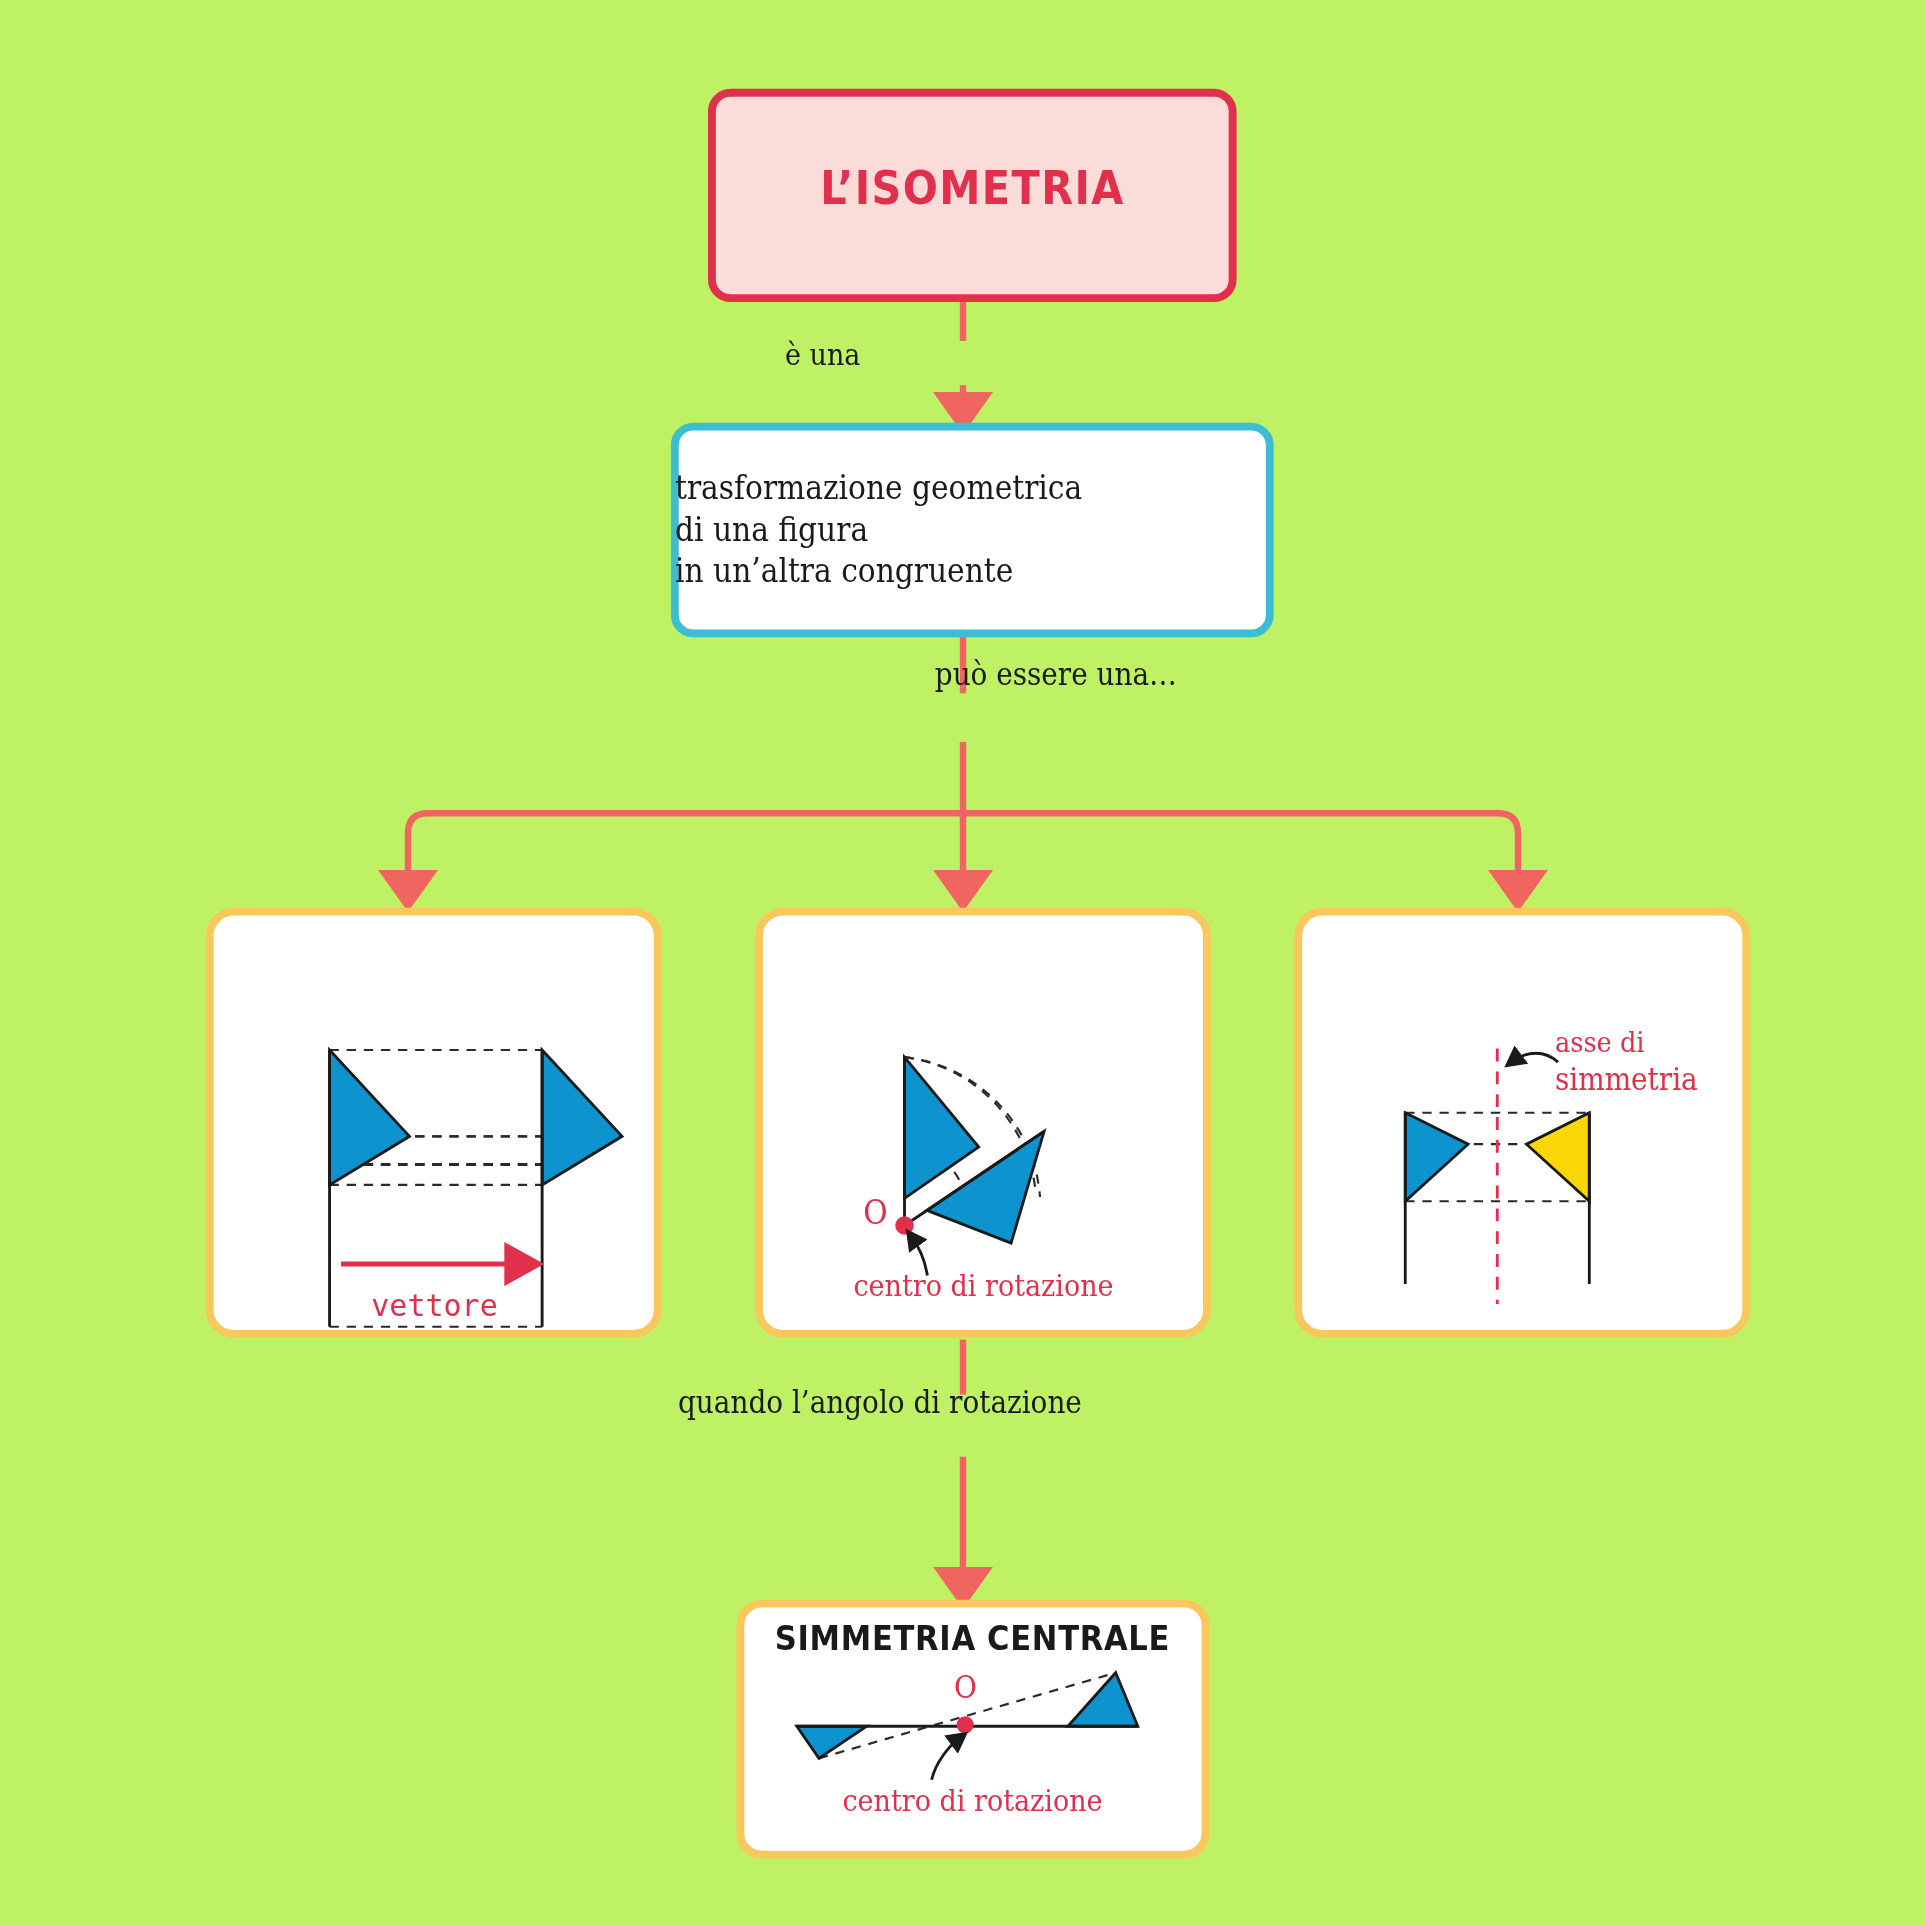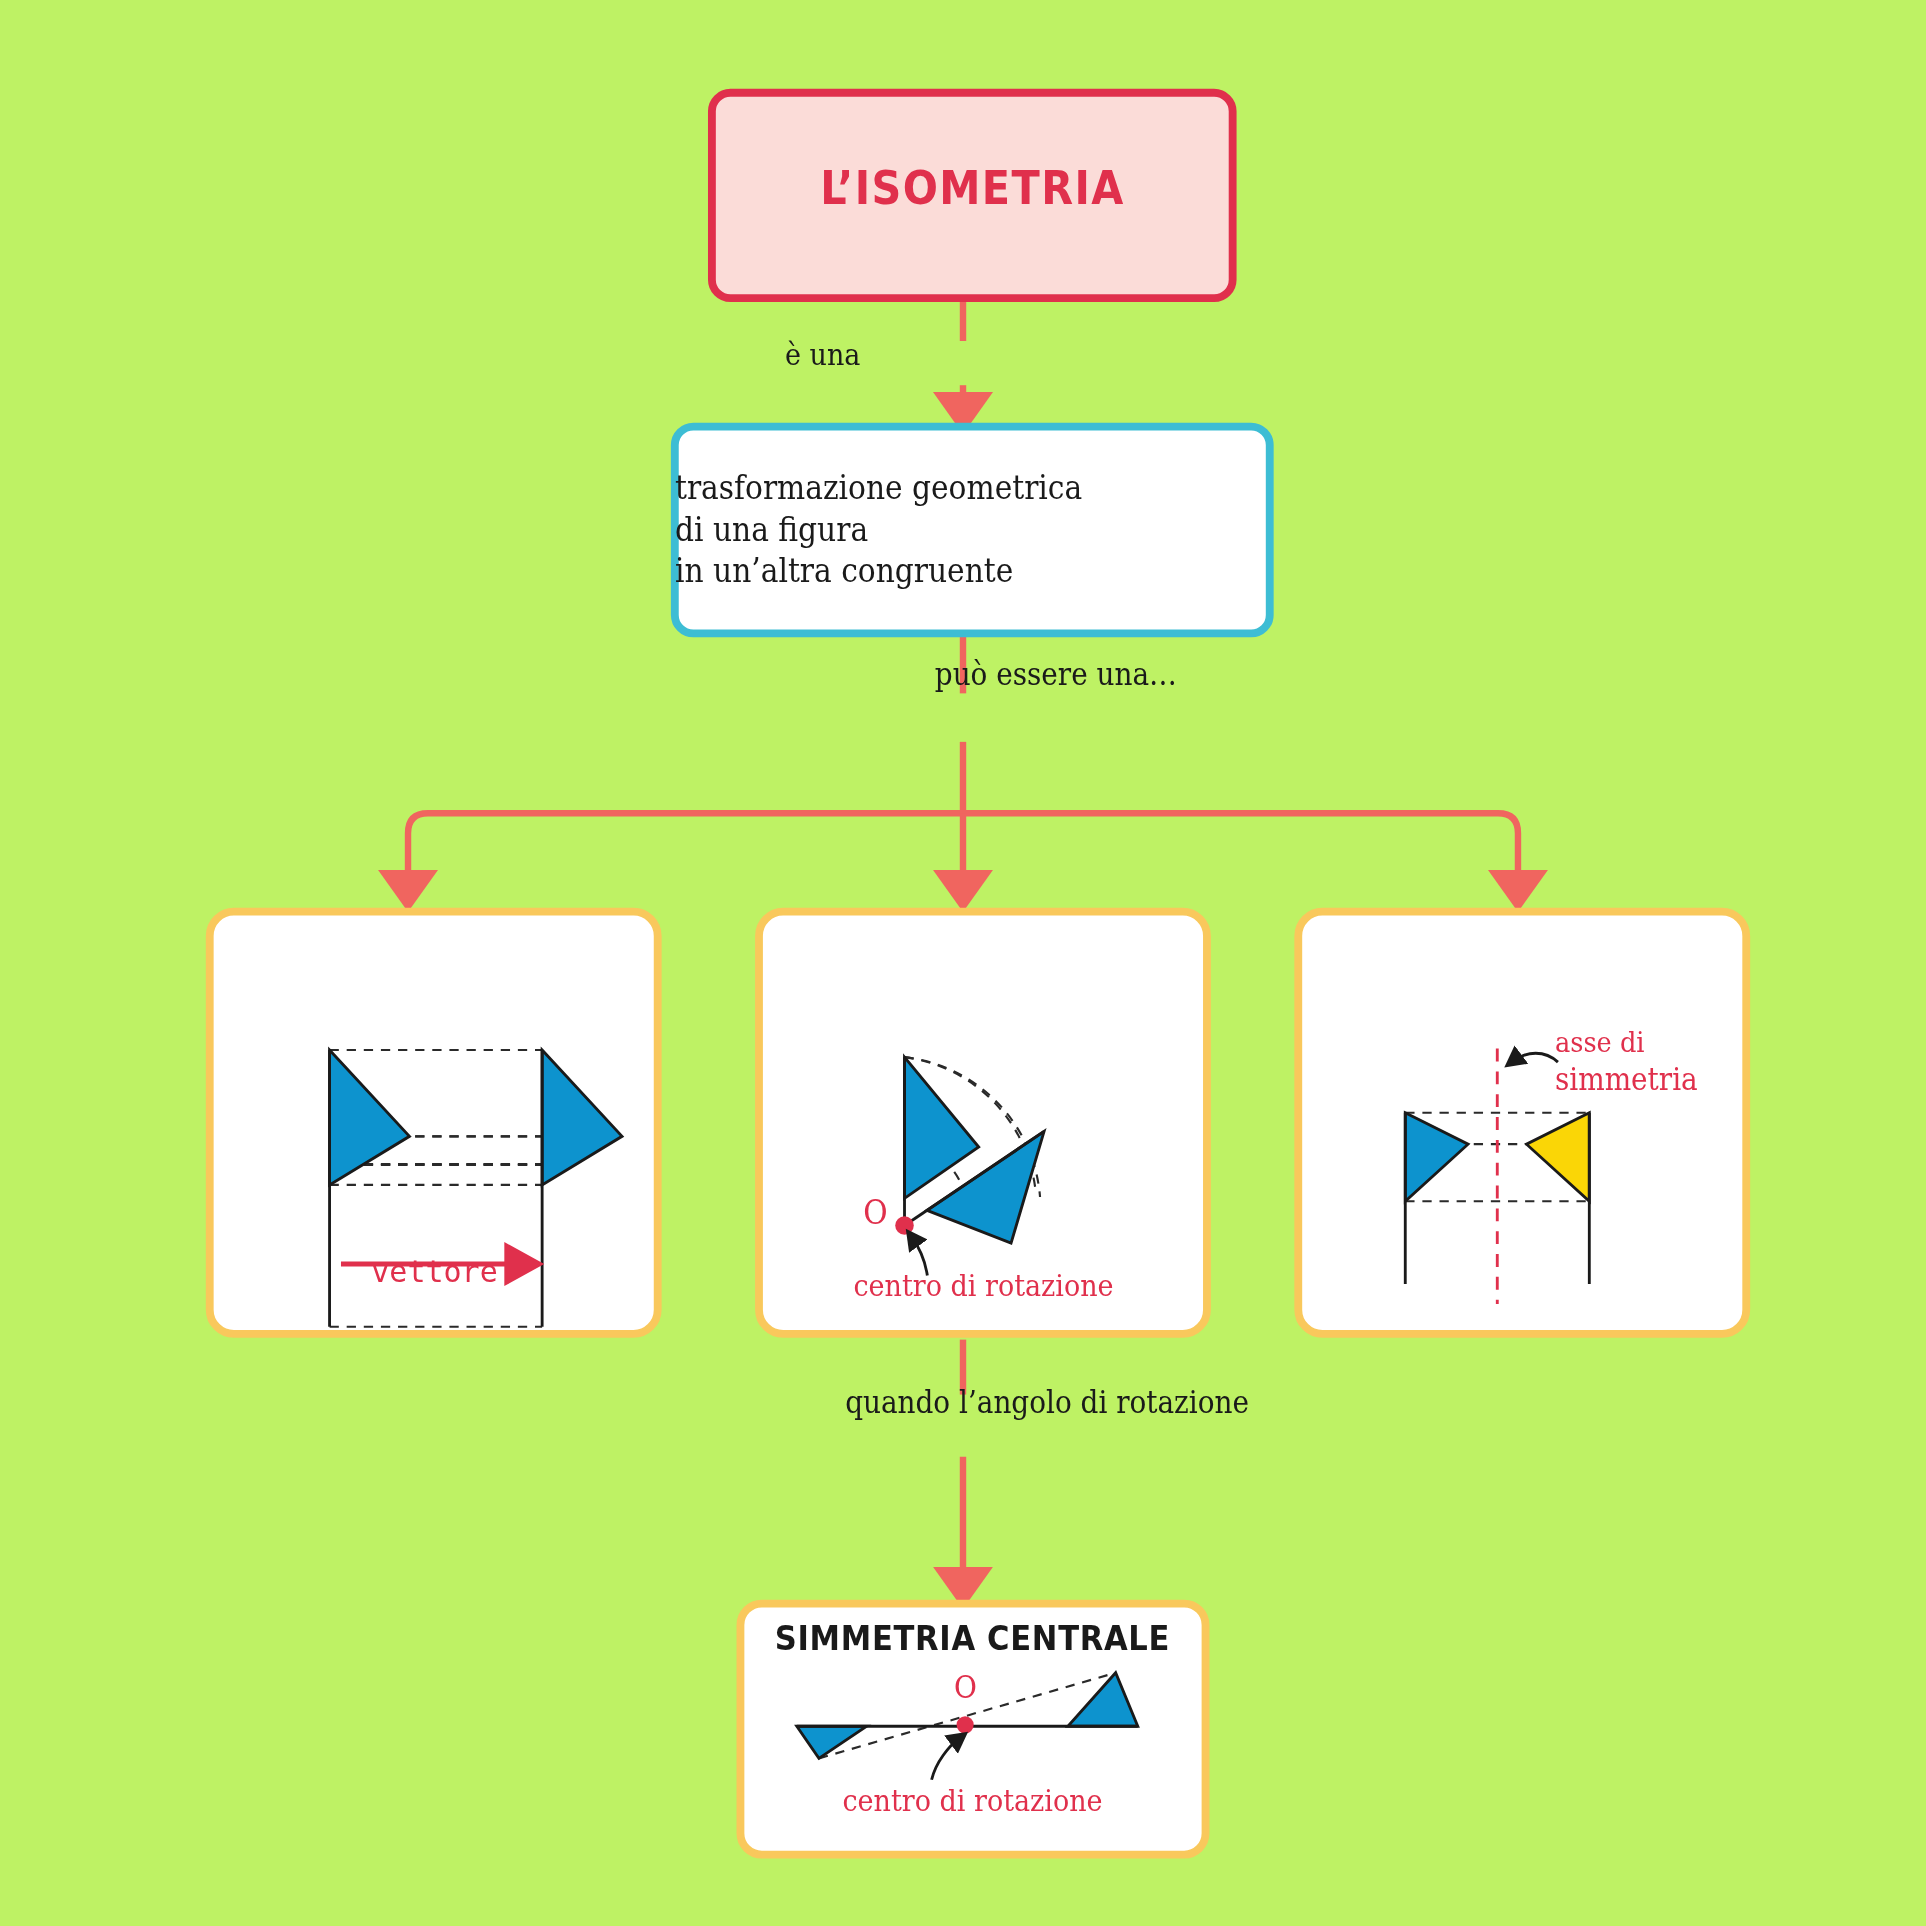--- a/index.html
+++ b/index.html
@@ -211,34 +211,34 @@
   <div style="position:absolute;left:675px;top:467px;width:595px;">
     <div class="body-txt" style="font-size:33px;color:#1A1A1A;line-height:1.26;">trasformazione geometrica</div>
     <div class="body-txt" style="font-size:33px;color:#1A1A1A;line-height:1.26;">di una figura</div>
     <div class="body-txt" style="font-size:33px;color:#1A1A1A;line-height:1.26;">in un’altra congruente</div>
   </div>
 
   <div class="body-txt" style="position:absolute;left:749px;top:656px;width:428px;text-align:right;
               font-size:31px;color:#1A1A1A;">può essere una…</div>
 
   <div class="mono-red" style="position:absolute;left:281px;top:1254px;width:307px;text-align:center;
-              font-size:30px;color:#E0304C;">vettore</div>
+              font-size:30px;color:#E0304C;margin-top:34px;">vettore</div>
 
   <div class="body-txt" style="position:absolute;left:856px;top:1193px;width:39px;text-align:center;
               font-size:33px;color:#E0304C;">O</div>
 
   <div class="label-red" style="position:absolute;left:780px;top:1268px;width:407px;text-align:center;
               font-size:30px;color:#E0304C;">centro di rotazione</div>
 
   <div style="position:absolute;left:1555px;top:1026px;width:214px;text-align:left;">
     <div class="label-red" style="font-size:28.5px;color:#E0304C;line-height:1.22;">asse di</div>
     <div class="label-red" style="font-size:31px;color:#E0304C;line-height:1.22;">simmetria</div>
   </div>
 
-  <div style="position:absolute;left:678px;top:1383px;width:571px;text-align:right;">
+  <div style="position:absolute;left:678px;top:1383px;width:571px;text-align:left;">
     <div class="body-txt" style="font-size:31px;color:#1A1A1A;line-height:1.26;">quando l’angolo di rotazione</div>
   </div>
 
   <div class="ttl-big" style="position:absolute;left:740px;top:1618px;width:465px;text-align:center;
               font-size:34px;color:#1A1A1A;letter-spacing:0.7px;">SIMMETRIA CENTRALE</div>
 
   <div class="body-txt" style="position:absolute;left:946px;top:1669px;width:39px;text-align:center;
               font-size:31px;color:#E0304C;">O</div>
 
   <div class="label-red" style="position:absolute;left:769px;top:1783px;width:407px;text-align:center;

